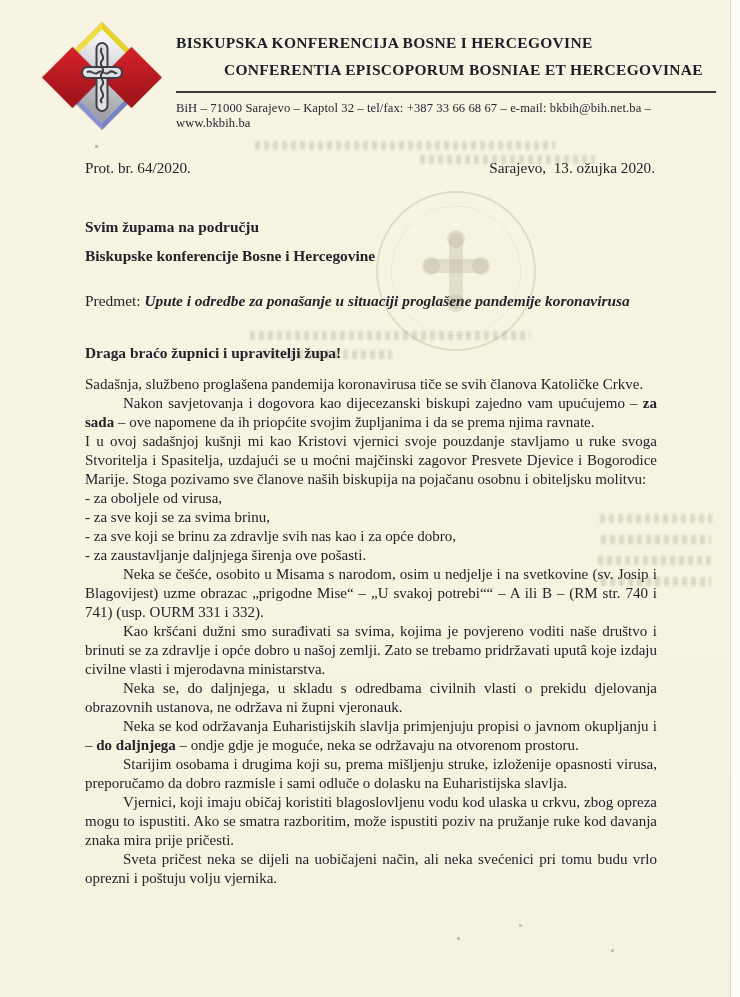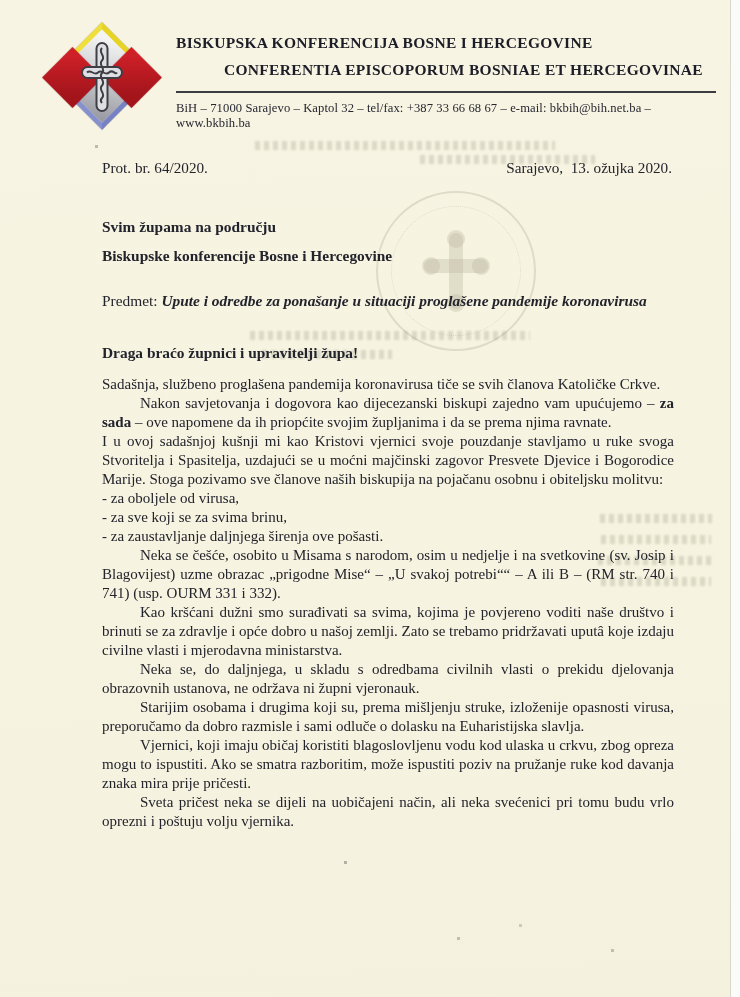--- a/index.html
+++ b/index.html
@@ -30,21 +30,21 @@
   .d-red.right { left:66px; top:36px; }
   .cross-svg { position:absolute; left:35px; top:21px; }
 
   .header-text { position:absolute; left:176px; top:35px; width:540px; }
   .org { font-weight:bold; font-size:15.5px; letter-spacing:.3px; line-height:1.05; color:#1d1d27; }
   .org-la { margin-top:11px;margin-left:48px; }
   .rule { margin-top:12px; border:0; border-top:2px solid #3b3b42; }
   .contact { margin-top:6px; font-size:12.6px; color:#262630; letter-spacing:.1px; }
 
   
-  .content { position:absolute; left:102px; top:158px; width:572px;
+  .content { position:absolute; left:85px; top:158px; width:572px;
     font-size:15px; line-height:19px; }
   .meta-row { display:flex; justify-content:space-between; font-size:15.2px; }
   .place-date { white-space:pre-wrap; padding-right:2px; }
   .recipient { margin-top:40px; font-weight:bold; font-size:15.4px; }
   .recipient-line2 { margin-top:10px; }
   .subject { margin-top:26px; font-size:15.4px; }
   .subject-text { font-weight:bold; font-style:italic; }
   .salutation { margin-top:33px; font-weight:bold; font-size:15.4px; }
   .letter-text { margin-top:13px; text-align:justify; }
   .letter-text p { margin:0; }
@@ -140,25 +140,27 @@
 
     <div class="salutation">Draga braćo župnici i upravitelji župa!</div>
 
     <div class="letter-text">
       <p>Sadašnja, službeno proglašena pandemija koronavirusa tiče se svih članova Katoličke Crkve.</p>
       <p class="indent"><span>Nakon savjetovanja i dogovora kao dijecezanski biskupi zajedno vam upućujemo – </span><span class="b">za sada</span><span> – ove napomene da ih priopćite svojim župljanima i da se prema njima ravnate.</span></p>
       <p class="gap-above">I u ovoj sadašnjoj kušnji mi kao Kristovi vjernici svoje pouzdanje stavljamo u ruke svoga Stvoritelja i Spasitelja, uzdajući se u moćni majčinski zagovor Presvete Djevice i Bogorodice Marije. Stoga pozivamo sve članove naših biskupija na pojačanu osobnu i obiteljsku molitvu:</p>
       <div class="prayer-list">
         <div>- za oboljele od virusa,</div>
         <div>- za sve koji se za svima brinu,</div>
+        <div>- za sve koji se brinu za zdravlje svih nas kao i za opće dobro,</div>
         <div>- za zaustavljanje daljnjega širenja ove pošasti.</div>
       </div>
       <p class="indent">Neka se češće, osobito u Misama s narodom, osim u nedjelje i na svetkovine (sv. Josip i Blagovijest) uzme obrazac „prigodne Mise“ – „U svakoj potrebi““ – A ili B – (RM str. 740 i 741) (usp. OURM 331 i 332).</p>
       <p class="indent">Kao kršćani dužni smo surađivati sa svima, kojima je povjereno voditi naše društvo i brinuti se za zdravlje i opće dobro u našoj zemlji. Zato se trebamo pridržavati uputâ koje izdaju civilne vlasti i mjerodavna ministarstva.</p>
       <p class="indent">Neka se, do daljnjega, u skladu s odredbama civilnih vlasti o prekidu djelovanja obrazovnih ustanova, ne održava ni župni vjeronauk.</p>
+      <p class="indent"><span>Neka se kod održavanja Euharistijskih slavlja primjenjuju propisi o javnom okupljanju i – </span><span class="b">do daljnjega</span><span> –  ondje gdje je moguće, neka se održavaju na otvorenom prostoru.</span></p>
       <p class="indent">Starijim osobama i drugima koji su, prema mišljenju struke, izloženije opasnosti virusa, preporučamo da dobro razmisle i sami odluče o dolasku na Euharistijska slavlja.</p>
       <p class="indent">Vjernici, koji imaju običaj koristiti blagoslovljenu vodu kod ulaska u crkvu, zbog opreza mogu to ispustiti. Ako se smatra razboritim, može ispustiti poziv na pružanje ruke kod davanja znaka mira prije pričesti.</p>
       <p class="indent">Sveta pričest neka se dijeli na uobičajeni način, ali neka svećenici pri tomu budu vrlo oprezni i poštuju volju vjernika.</p>
     </div>
   </div>
 
   <div class="scan-strip"></div>
 </div>
 
 </body></html>

